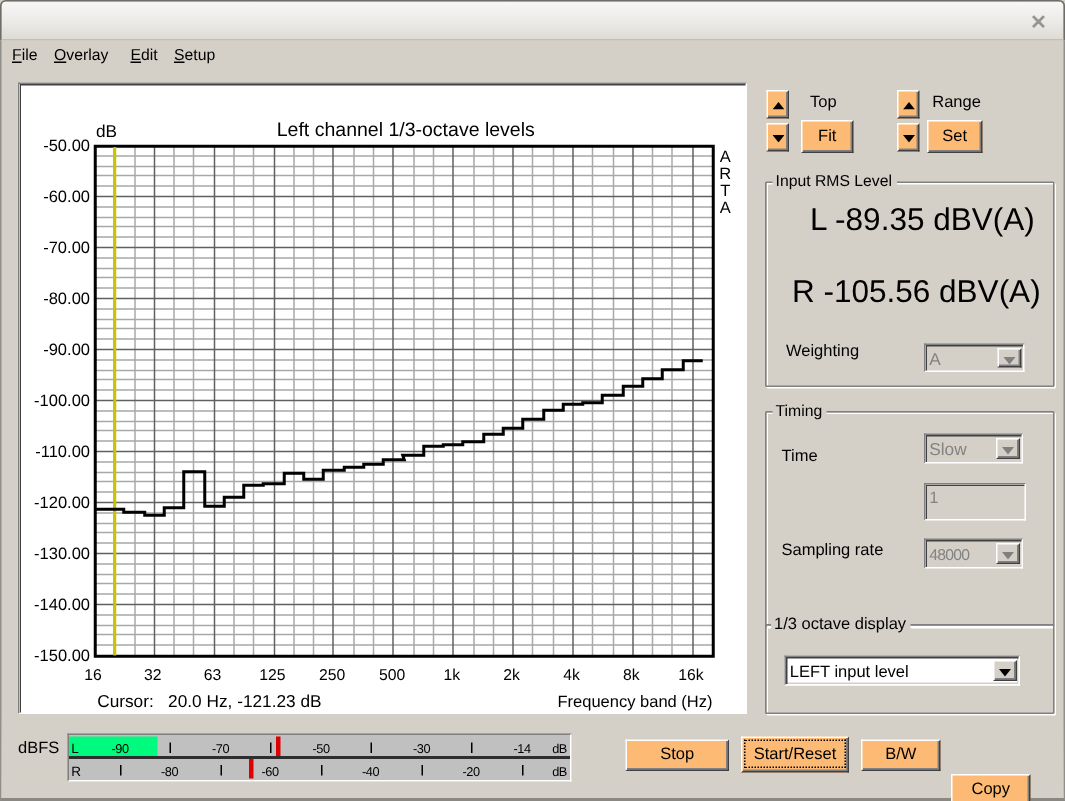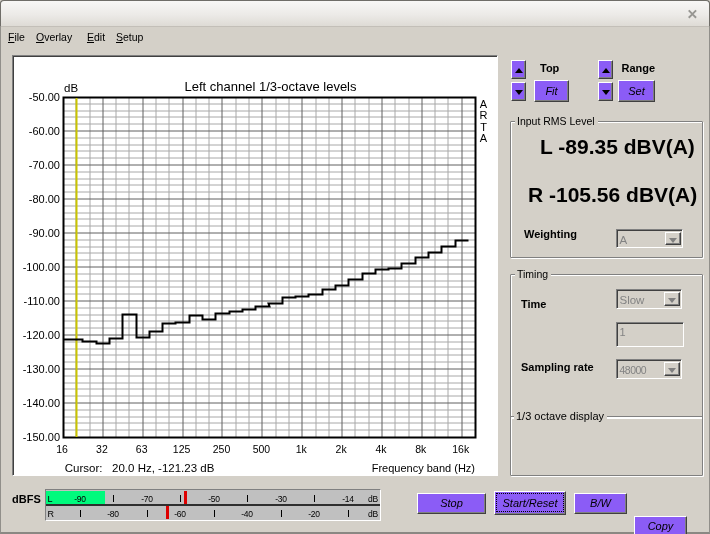--- a/index.html
+++ b/index.html
@@ -4,26 +4,26 @@
 html,body { width:710px; height:534px; }
 body { font-family:"Liberation Sans",sans-serif; background:#d4d0c8; overflow:hidden; position:relative; }
 .win { position:absolute; left:0; top:0; width:710px; height:534px; border-left:1px solid #918f8a; border-right:1px solid #918f8a; border-bottom:2px solid #8a8883; border-radius:4px 4px 0 0; }
 .titlebar { position:absolute; left:0; top:0; width:710px; height:27px; background:linear-gradient(#f8f7f6 0%,#eceae7 55%,#dedbd5 100%); border-radius:4px 4px 0 0; border:1px solid #6f6d68; border-bottom:1px solid #c3bfb8; }
 .title { position:absolute; left:76px; top:3.5px; font-size:13px; font-weight:bold; color:#4c4c4c; white-space:pre; }
 .close { position:absolute; right:11px; top:5px; color:#979692; font-weight:bold; font-size:13.5px; }
 .menubar { position:absolute; left:1px; top:28px; width:708px; height:19px; font-size:10.5px; color:#000; }
 .menubar span { position:absolute; top:2.5px; }
 u { text-decoration:underline; }
 .chartpanel { position:absolute; left:12px; top:55px; width:486px; height:421px; background:#fff; border:1px solid; border-color:#808080 #fff #fff #808080; box-shadow: inset 1px 1px 0 #404040; }
-.btn { position:absolute; background:#8b5cf6; border-top:1px solid #fff; border-left:1px solid #fff; border-right:1px solid #404040; border-bottom:1px solid #404040; box-shadow:inset -1px -1px 0 #808080; font-size:11px; text-align:center; color:#000;font-style:italic; }
+.btn { position:absolute; background:#fdba74; border-top:1px solid #fff; border-left:1px solid #fff; border-right:1px solid #404040; border-bottom:1px solid #404040; box-shadow:inset -1px -1px 0 #808080; font-size:11px; text-align:center; color:#000; }
 .spin { width:15px; height:19px; }
 .spin svg { position:absolute; left:3px; top:7px; }
 .group { position:absolute; border:1px solid #808080; border-radius:1px; box-shadow:1px 1px 0 #fff, inset 1px 1px 0 #fff; }
 .glabel { position:absolute; top:-6px; left:4px; background:#d4d0c8; padding:0 3px 0 2px; font-size:10.5px; line-height:10.5px; }
-.lab { position:absolute; font-size:11px; line-height:11.3px; color:#000;font-weight:bold; }
+.lab { position:absolute; font-size:11px; line-height:11.3px; color:#000; }
 .combo { position:absolute; border-top:1px solid #808080; border-left:1px solid #808080; border-right:1px solid #fff; border-bottom:1px solid #fff; box-shadow:inset 1px 1px 0 #404040, inset -1px -1px 0 #d4d0c8; background:#d4d0c8; }
 .combo .txt { position:absolute; left:2.5px; top:3.5px; font-size:11.5px; color:#838383; }
 .combo .drop { position:absolute; right:1.5px; top:2px; bottom:2px; width:16px; background:#d4d0c8; border-top:1px solid #fff; border-left:1px solid #fff; border-right:1px solid #404040; border-bottom:1px solid #404040; box-shadow:inset -1px -1px 0 #808080; }
 .arrowdn { position:absolute; left:3px; top:5px; width:0; height:0; border-left:4.5px solid transparent; border-right:4.5px solid transparent; border-top:5px solid #808080; }
 .meter { position:absolute; left:45px; top:489px; width:336px; height:32px; background:#c0c0c0; border-top:1px solid #808080; border-left:1px solid #808080; border-right:1px solid #fff; border-bottom:1px solid #fff; }
 .mrow { position:absolute; left:0px; width:334px; font-size:8.5px; color:#000; }
 .tick { position:absolute; top:4px; width:1px; height:7px; background:#000; }
 .mlabel { position:absolute; top:3px; transform:translateX(-50%); letter-spacing:-0.3px; }
 .redmark { position:absolute; top:0; width:2.5px; height:100%; background:#dd0000; }
 </style></head><body>
@@ -137,20 +137,26 @@
 <div class="combo" style="left:105px;top:84px;width:66px;height:20px">
       <span class="txt" style="font-size:10.5px;letter-spacing:-0.5px">48000</span>
       <span class="drop">
         <span class="arrowdn"></span>
       </span>
     </div>
 </div>
 
 <div class="group" style="left:510px;top:416px;width:193px;height:60px">
 <div class="glabel" style="left:3px;font-size:11px;line-height:11px">1/3 octave display</div>
+<div class="combo" style="left:12px;top:20px;width:157px;height:20px;background:#fff">
+      <span class="txt" style="color:#000;font-size:11px">LEFT input level</span>
+      <span class="drop">
+        <span class="arrowdn" style="border-top-color:#000"></span>
+      </span>
+    </div>
 </div>
 
 <div class="lab" style="left:12px;top:494px;font-size:11px">dBFS</div>
 <div class="meter">
 <div class="mrow" style="top:1px;height:13px">
 <div style="position:absolute;left:0;top:0;width:59px;height:13px;background:#00fa7d"></div>
 <span style="position:absolute;left:1.5px;top:2.5px;z-index:2;font-size:9px">L</span>
 <span class="mlabel" style="left:34px">-90</span>
       <span class="mlabel" style="left:101px">-70</span>
       <span class="mlabel" style="left:168px">-50</span>

